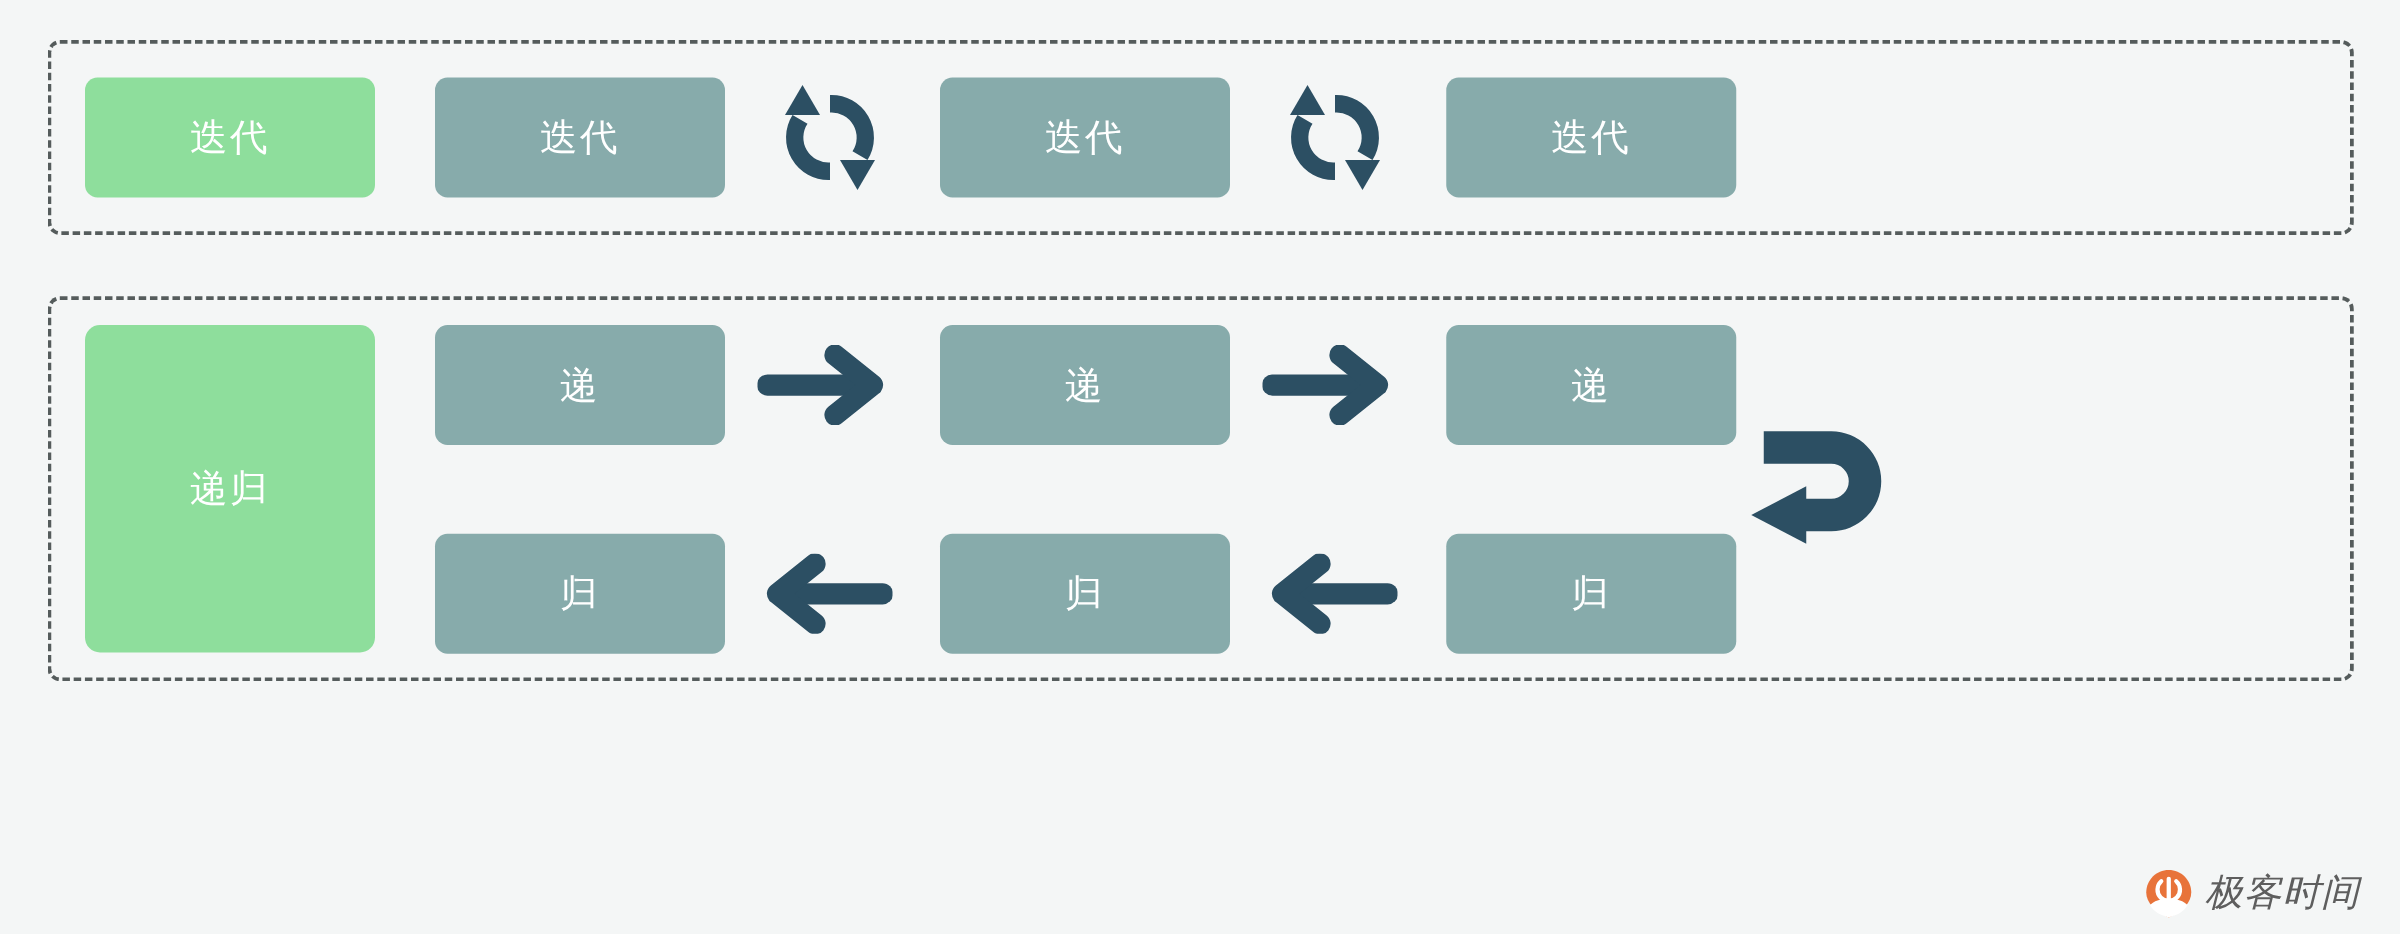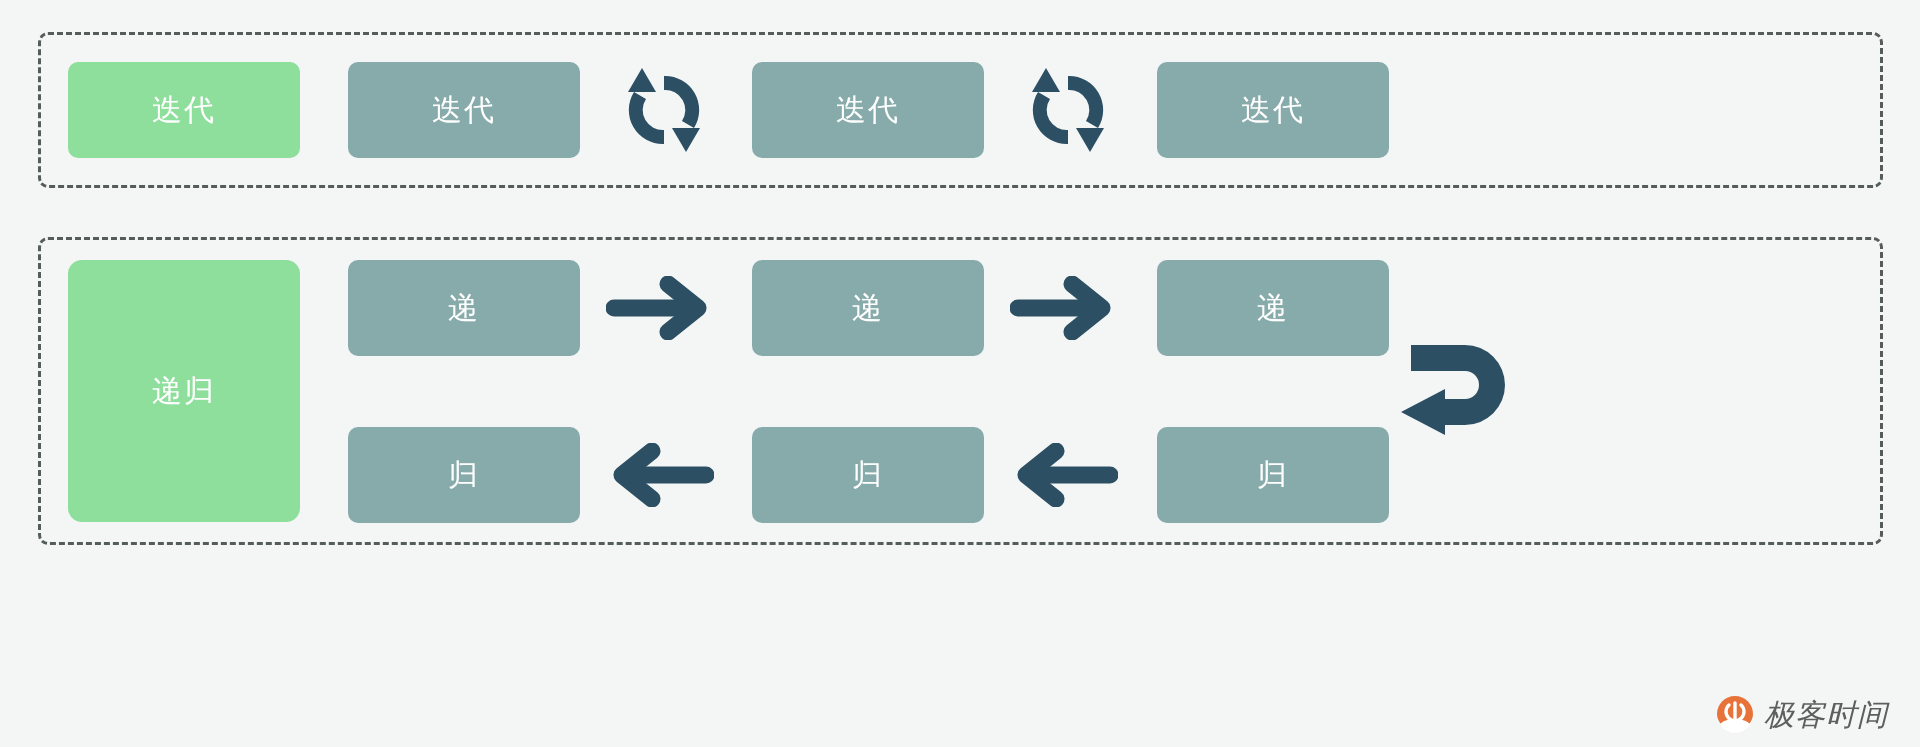--- a/index.html
+++ b/index.html
@@ -79,21 +79,20 @@
   #iter-2 { left: 752px; }
   #iter-3 { left: 1157px; }
 
   
   #rec-label {
     left: 68px;
     top: 260px;
     width: 232px;
     height: 262px;
     font-size: 30px;
-    border-radius: 14px;
   }
 
   
   .desc-node {
     top: 260px;
     width: 232px;
     height: 96px;
     font-size: 30px;
   }
   #desc-0 { left: 348px; }

